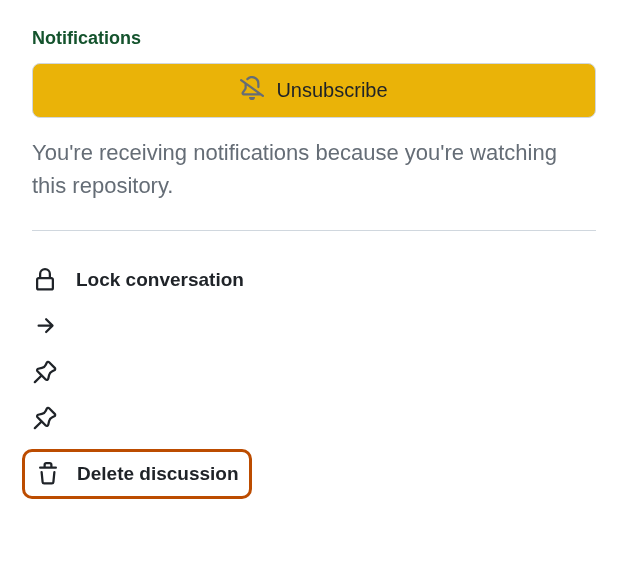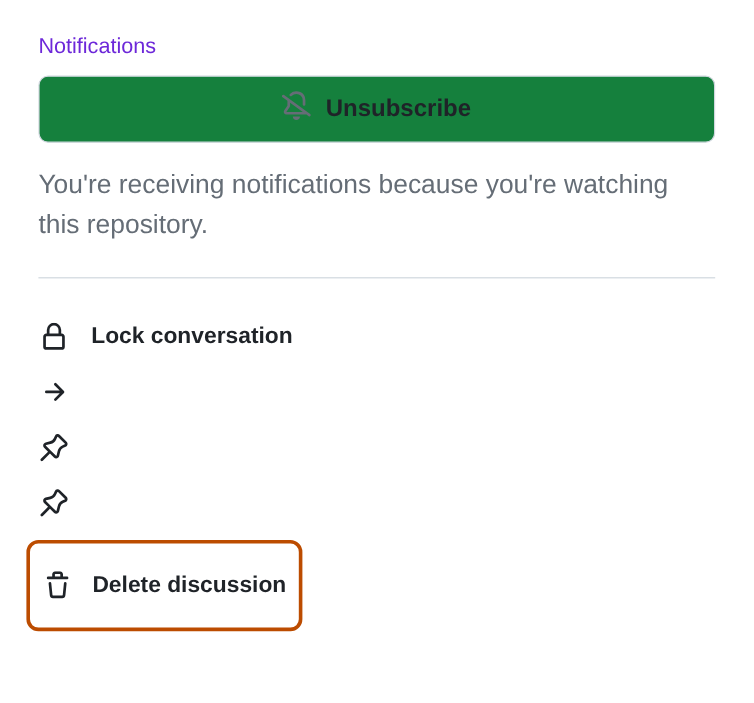--- a/index.html
+++ b/index.html
@@ -9,36 +9,36 @@
     }
     body {
       font-family: -apple-system, BlinkMacSystemFont, "Segoe UI", Helvetica, Arial, sans-serif;
       background: #ffffff;
       color: #1f2328;
       padding: 28px 32px;
       width: 628px;
     }
     .section-title {
       font-size: 18px;
-      font-weight: 400;
-      color: #6d28d9;
+      font-weight: 700;
+      color: #14532d;
       margin-bottom: 14px;
     }
     .unsubscribe-btn {
       width: 100%;
       display: flex;
       align-items: center;
       justify-content: center;
       gap: 12px;
-      background: #15803d;
+      background: #eab308;
       border: 1px solid #d0d7de;
       border-radius: 8px;
       padding: 12px 16px;
       font-size: 20px;
-      font-weight: 700;
+      font-weight: 400;
       color: #1f2328;
       cursor: pointer;
     }
     .unsubscribe-btn svg {
       width: 24px;
       height: 24px;
     }
     .description {
       font-size: 22px;
       color: #656d76;
@@ -72,21 +72,21 @@
       justify-content: center;
       flex-shrink: 0;
     }
     .action-item svg {
       width: 24px;
       height: 24px;
     }
     .highlight-box {
       border: 3px solid #bc4c00;
       border-radius: 10px;
-      padding: 22px 10px;
+      padding: 9px 10px;
       margin-left: -10px;
       margin-top: -2px;
       display: inline-flex;
       width: fit-content;
     }
     .highlight-box .action-item {
       gap: 16px;
     }
   </style>
 </head>

